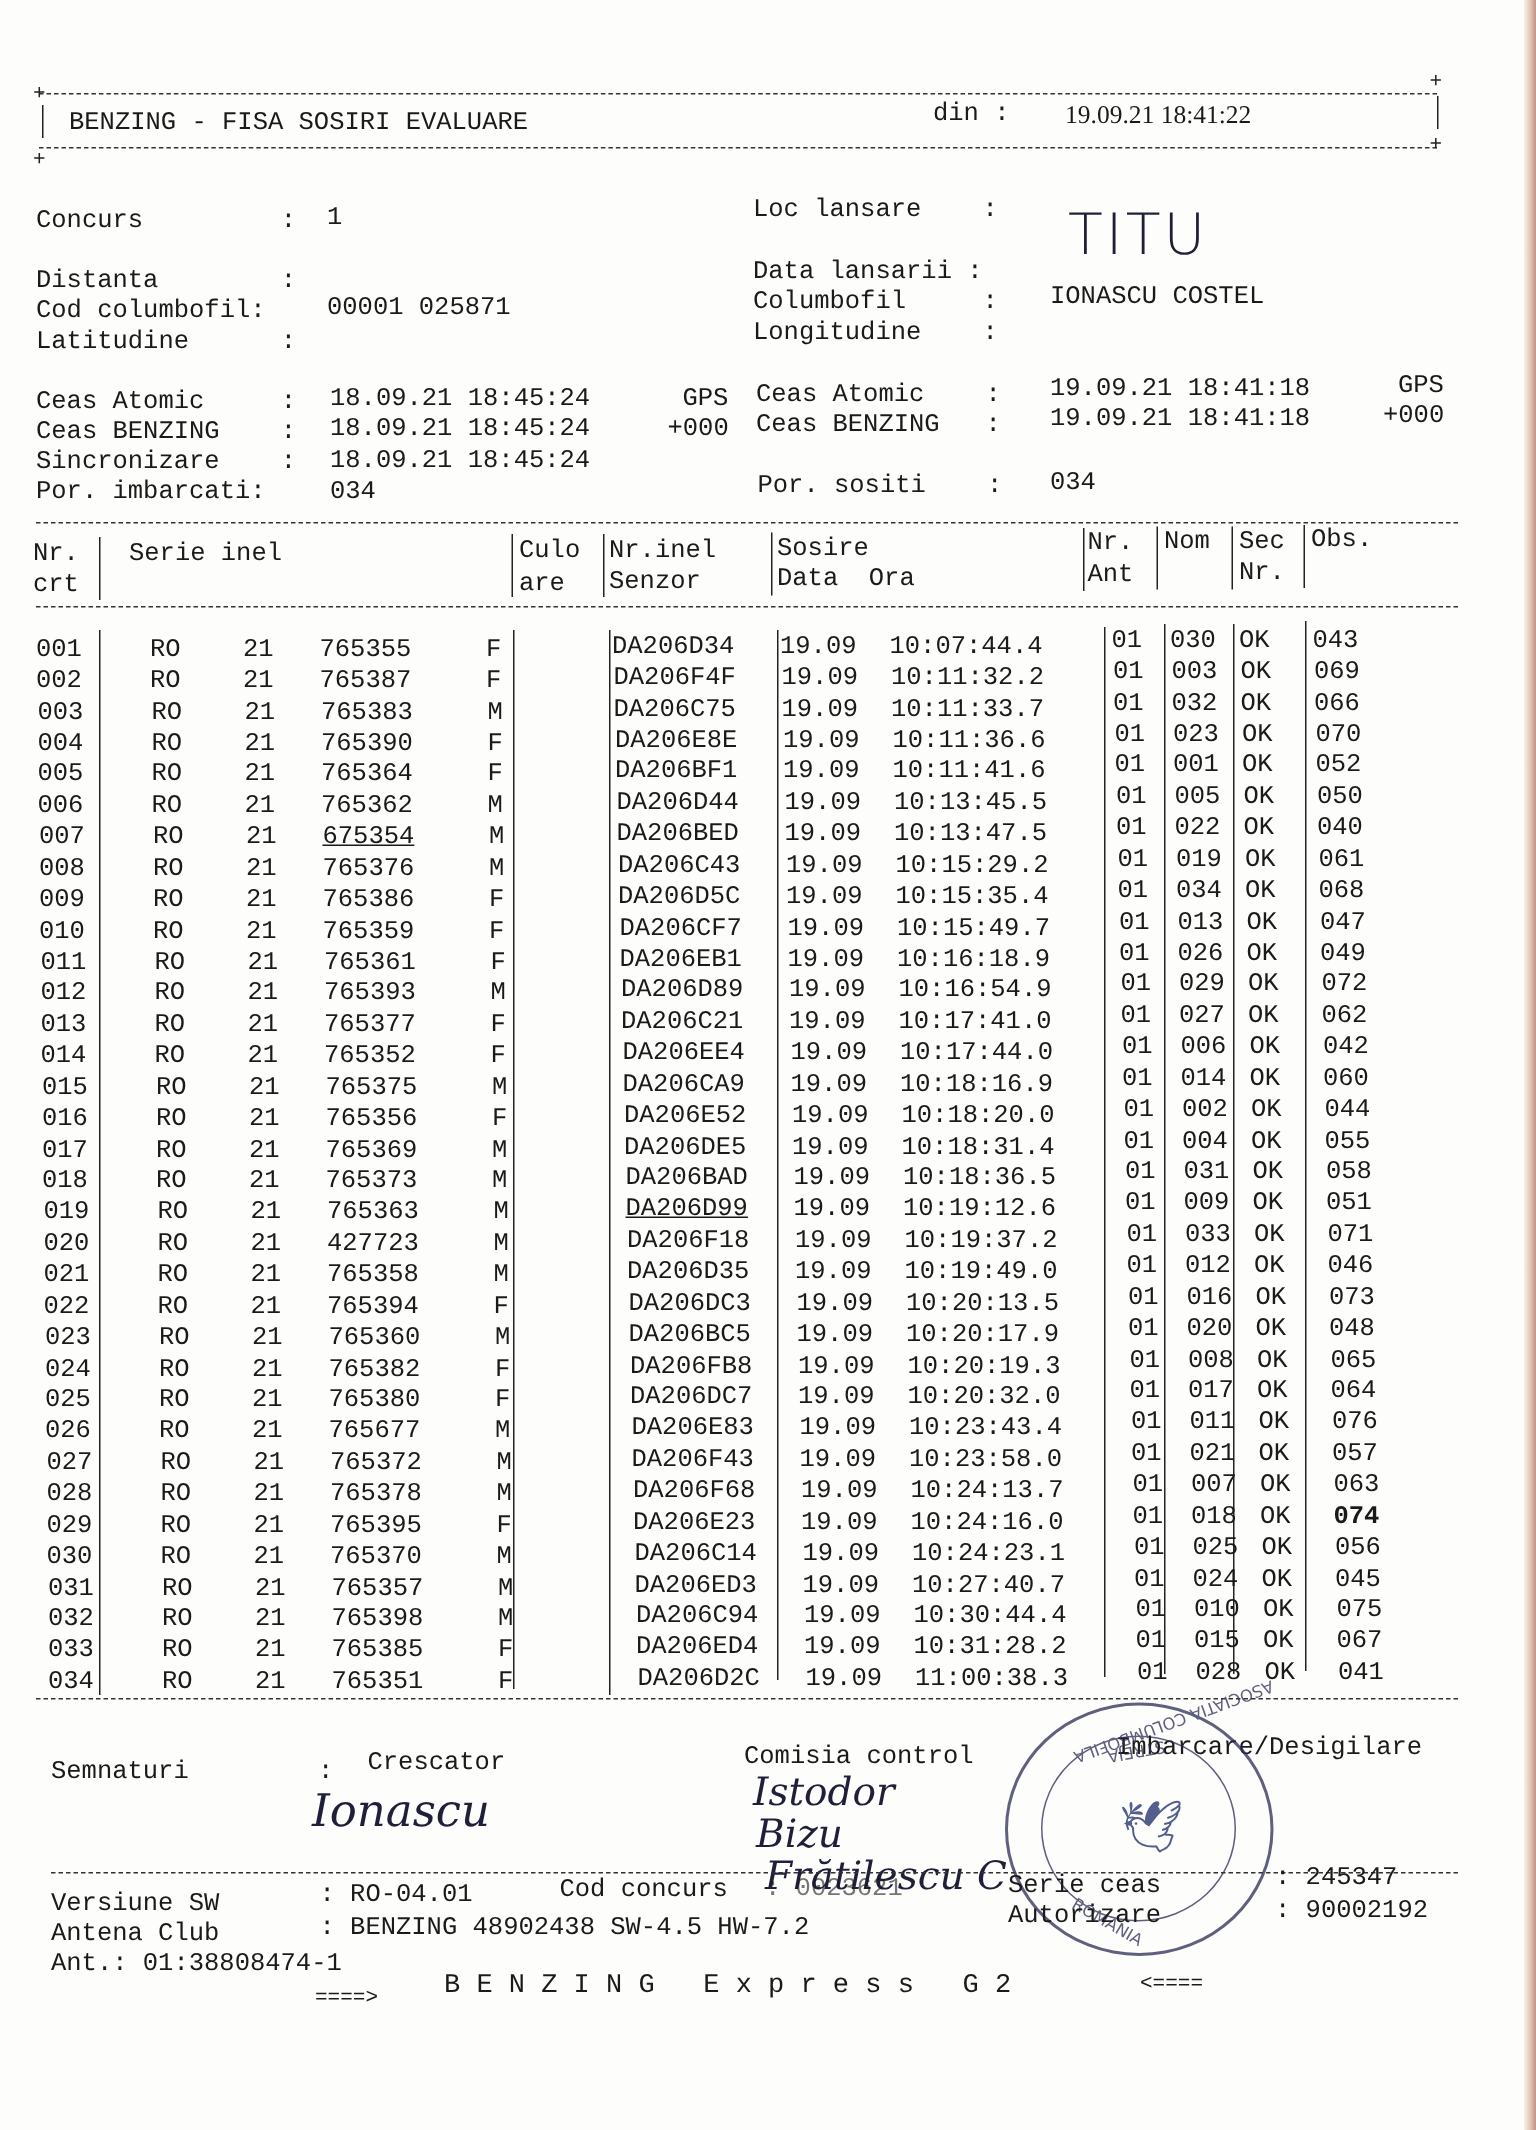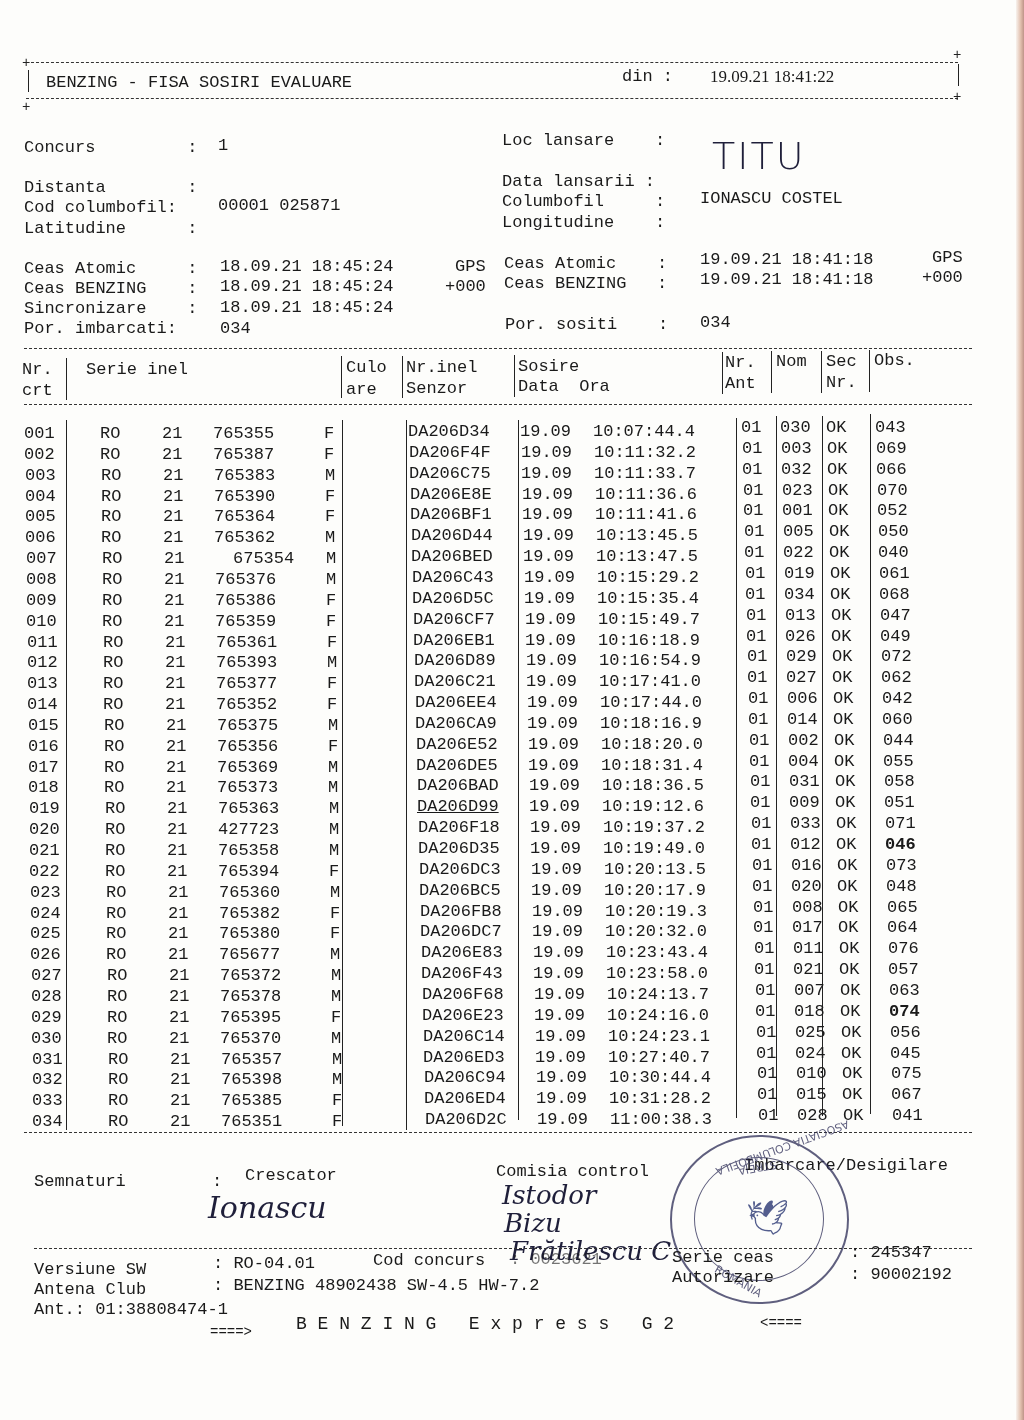--- a/index.html
+++ b/index.html
@@ -241,21 +241,21 @@
       <span class="cell c-time" style="top: -2px; margin-left: 3px;">10:13:45.5</span>
       <span class="cell c-ant" style="top: -6px; margin-left: 3px;">01</span>
       <span class="cell c-nom" style="top: -6px; margin-left: 3px;">005</span>
       <span class="cell c-sec" style="top: -6px; margin-left: 3px;">OK</span>
       <span class="cell c-obs" style="top: -6px; margin-left: 3px;">050</span>
     </div>
     <div class="row" style="top: 549.1px;">
       <span class="cell c-nr" style="top: 0px; margin-left: 2px;">007</span>
       <span class="cell c-ro" style="top: 0px; margin-left: 2px;">RO</span>
       <span class="cell c-yr" style="top: 0px; margin-left: 2px;">21</span>
-      <span class="cell c-ring" style="top: 0px; margin-left: 20px;">675354</span>
+      <span class="cell c-ring" style="top: 0px; margin-left: 2px; text-decoration: underline;">675354</span>
       <span class="cell c-sex" style="top: 0px; margin-left: 2px;">M</span>
       <span class="cell c-sensor" style="top: -2px; margin-left: 3px;">DA206BED</span>
       <span class="cell c-date" style="top: -2px; margin-left: 3px;">19.09</span>
       <span class="cell c-time" style="top: -2px; margin-left: 3px;">10:13:47.5</span>
       <span class="cell c-ant" style="top: -6px; margin-left: 3px;">01</span>
       <span class="cell c-nom" style="top: -6px; margin-left: 3px;">022</span>
       <span class="cell c-sec" style="top: -6px; margin-left: 3px;">OK</span>
       <span class="cell c-obs" style="top: -6px; margin-left: 3px;">040</span>
     </div>
     <div class="row" style="top: 569.95px;">
@@ -445,21 +445,21 @@
       <span class="cell c-ro" style="top: 0px; margin-left: 5px;">RO</span>
       <span class="cell c-yr" style="top: 0px; margin-left: 5px;">21</span>
       <span class="cell c-ring" style="top: 0px; margin-left: 5px;">765358</span>
       <span class="cell c-sex" style="top: 0px; margin-left: 5px;">M</span>
       <span class="cell c-sensor" style="top: -2px; margin-left: 10px;">DA206D35</span>
       <span class="cell c-date" style="top: -2px; margin-left: 10px;">19.09</span>
       <span class="cell c-time" style="top: -2px; margin-left: 10px;">10:19:49.0</span>
       <span class="cell c-ant" style="top: -6px; margin-left: 10px;">01</span>
       <span class="cell c-nom" style="top: -6px; margin-left: 10px;">012</span>
       <span class="cell c-sec" style="top: -6px; margin-left: 10px;">OK</span>
-      <span class="cell c-obs" style="top: -6px; margin-left: 10px; font-weight: bold;">046</span>
+      <span class="cell c-obs" style="top: -6px; margin-left: 10px;">046</span>
     </div>
     <div class="row" style="top: 861.85px;">
       <span class="cell c-nr" style="top: 0px; margin-left: 5px;">022</span>
       <span class="cell c-ro" style="top: 0px; margin-left: 5px;">RO</span>
       <span class="cell c-yr" style="top: 0px; margin-left: 5px;">21</span>
       <span class="cell c-ring" style="top: 0px; margin-left: 5px;">765394</span>
       <span class="cell c-sex" style="top: 0px; margin-left: 5px;">F</span>
       <span class="cell c-sensor" style="top: -2px; margin-left: 11px;">DA206DC3</span>
       <span class="cell c-date" style="top: -2px; margin-left: 11px;">19.09</span>
       <span class="cell c-time" style="top: -2px; margin-left: 11px;">10:20:13.5</span>

